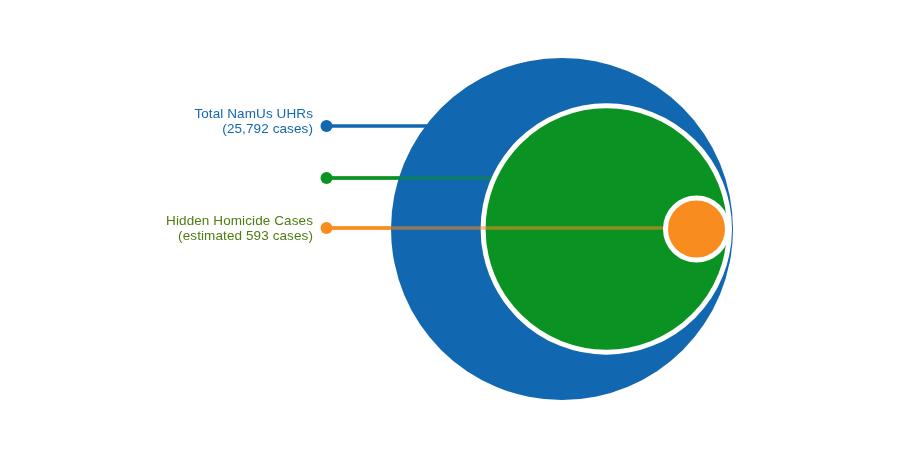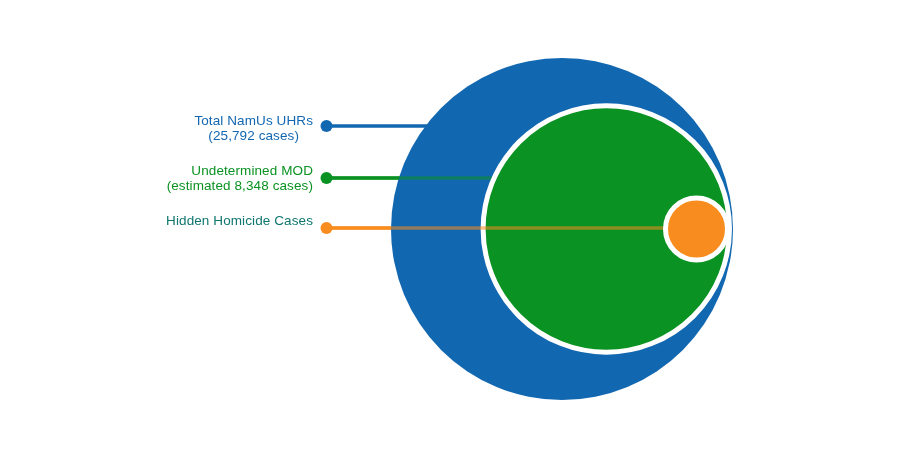--- a/index.html
+++ b/index.html
@@ -24,21 +24,21 @@
     position: absolute;
     right: 587px;
     text-align: right;
     font-size: 13.5px;
     line-height: 15px;
     white-space: nowrap;
     letter-spacing: 0.1px;
   }
   .chart-label .line1 { font-weight: 400; }
   .chart-label .line2 { font-weight: 400; }
-  .label-total   { top: 113px; text-align: center; }
+  .label-total   { top: 106px; }
   .label-mod     { top: 163px; }
   .label-hidden  { top: 213px; }
 </style>
 </head>
 <body>
 
 <div class="stage">
 
   <svg class="circles-svg" width="900" height="454" viewBox="0 0 900 454">
       <line x1="331" y1="126" x2="446" y2="126" stroke="#1267b1" stroke-width="3.5"></line>
@@ -52,22 +52,19 @@
       <circle cx="606.3" cy="229" r="123.2" fill="#0a9222" stroke="#ffffff" stroke-width="5"></circle>
       <line x1="331" y1="228" x2="700" y2="228" stroke="#f88c1e" stroke-width="3.5" stroke-opacity="0.55"></line>
       <circle cx="696.5" cy="229" r="31.0" fill="#f88c1e" stroke="#ffffff" stroke-width="5"></circle>
     </svg>
 
   <div class="chart-label label-total" style="color: rgb(18, 103, 177);">
     <div class="line1">Total NamUs UHRs</div>
     <div class="line2">(25,792 cases)</div>
   </div>
 
-  <div class="chart-label label-mod" style="color: rgb(10, 146, 34);">
-    <div class="line1">Undetermined MOD</div>
-    <div class="line2">(estimated 8,348 cases)</div>
-  </div>
 
-  <div class="chart-label label-hidden" style="color: #0f766e;">
+  <div class="chart-label label-hidden" style="color: #4d7c0f;">
     <div class="line1">Hidden Homicide Cases</div>
+    <div class="line2">(estimated 593 cases)</div>
   </div>
 
 </div>
 
 </body></html>

